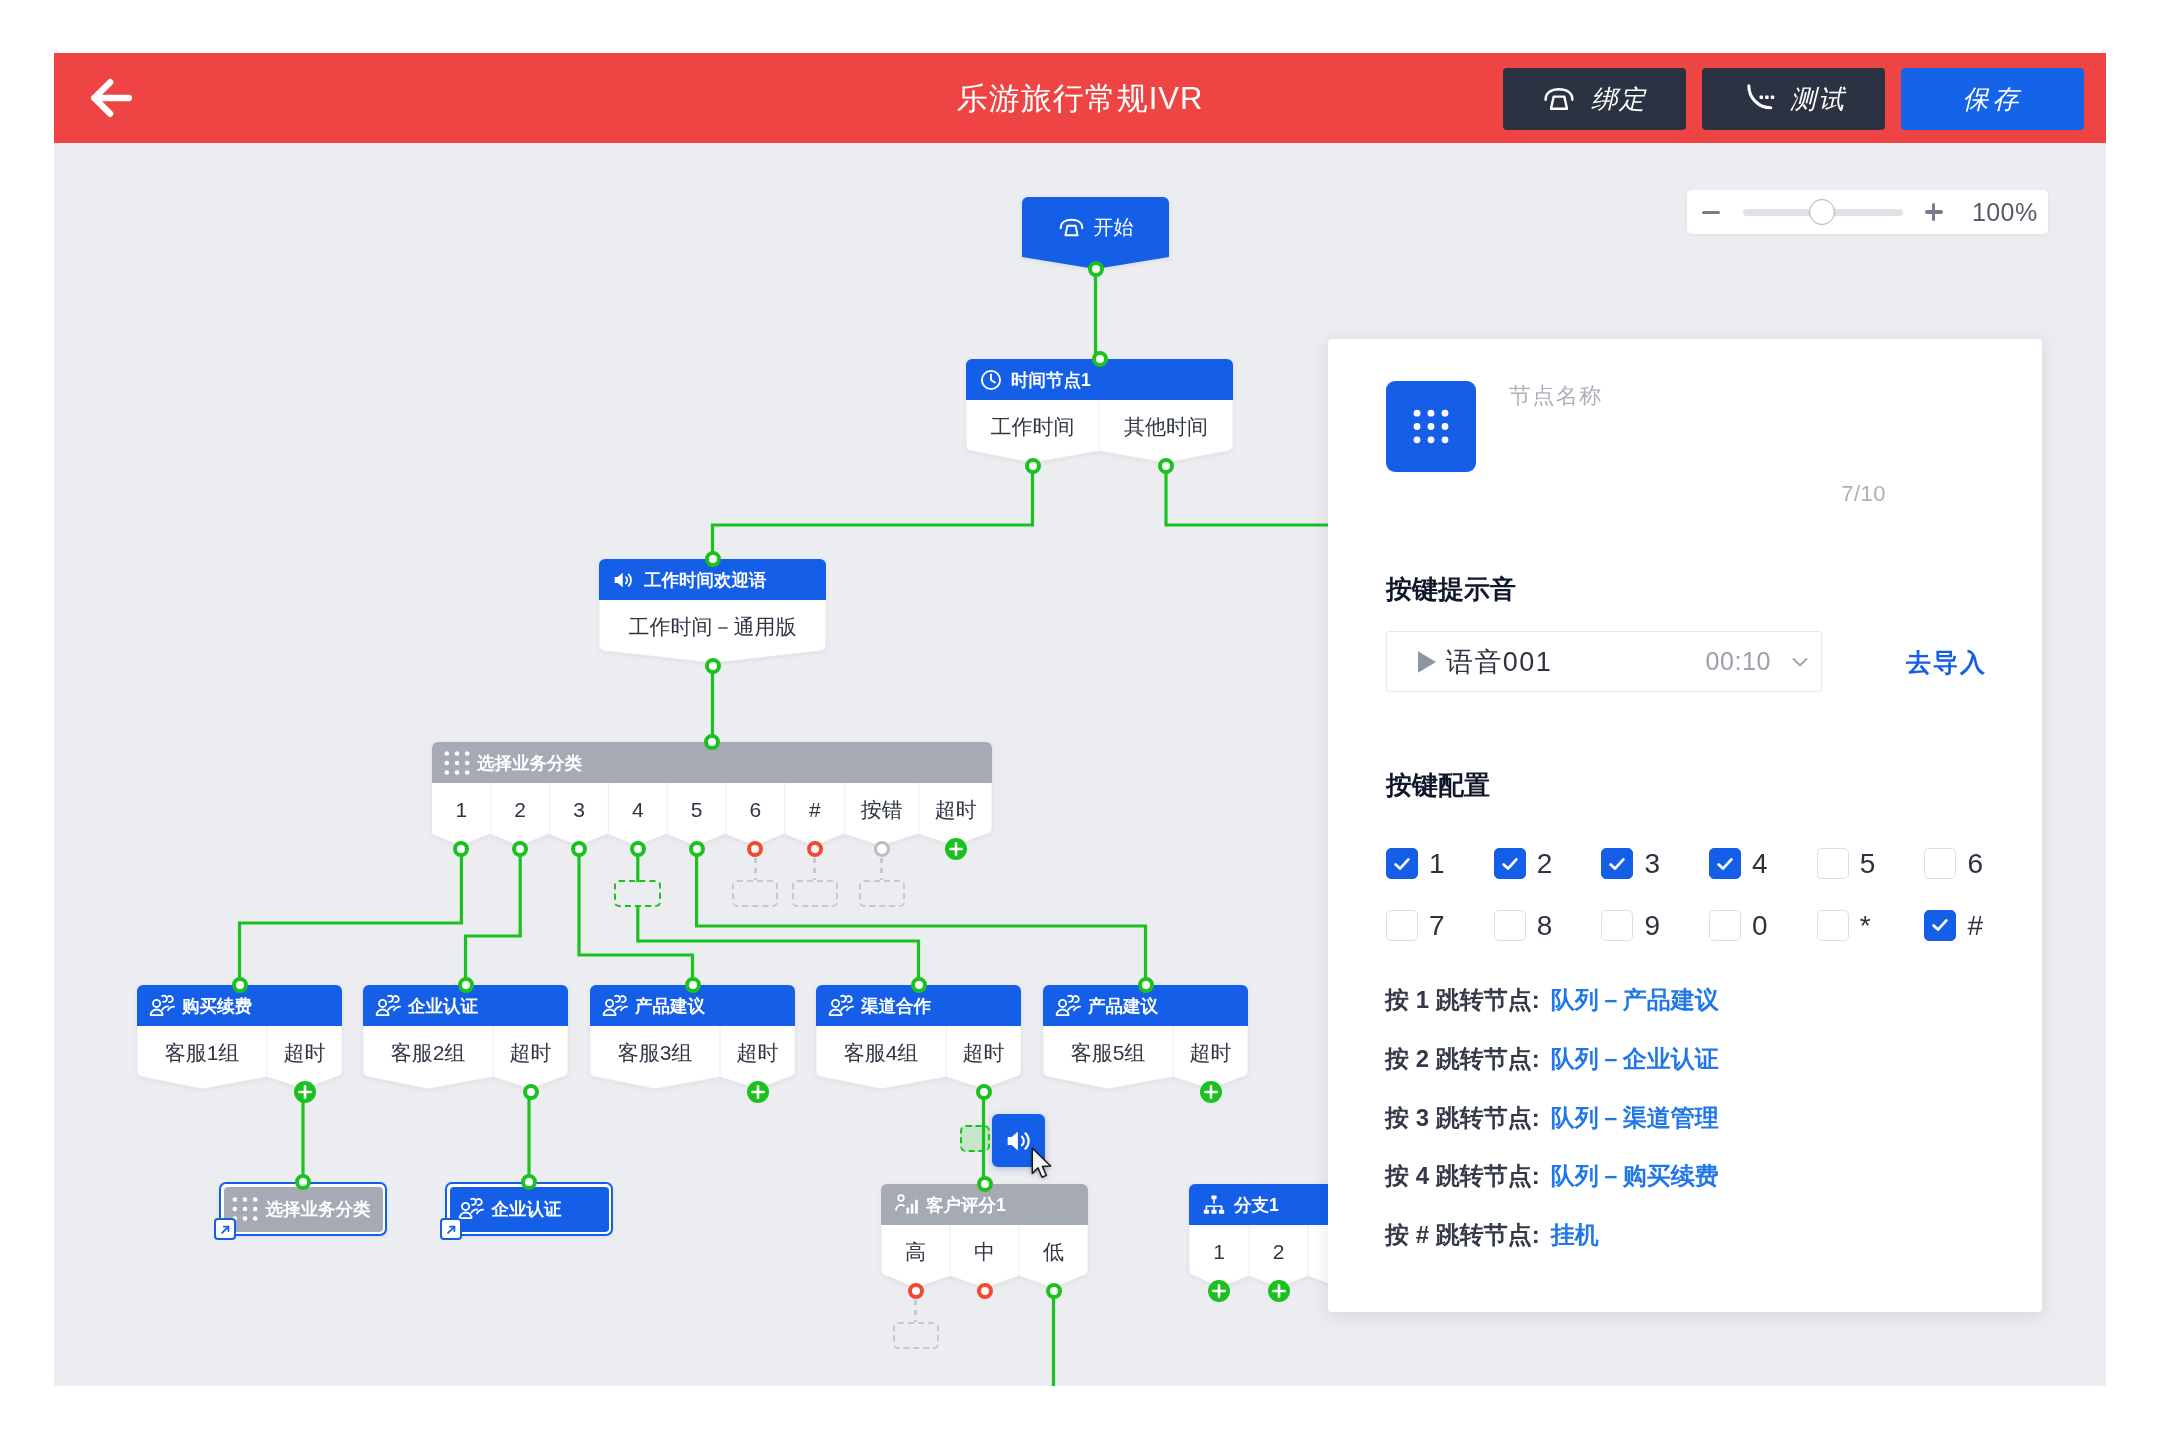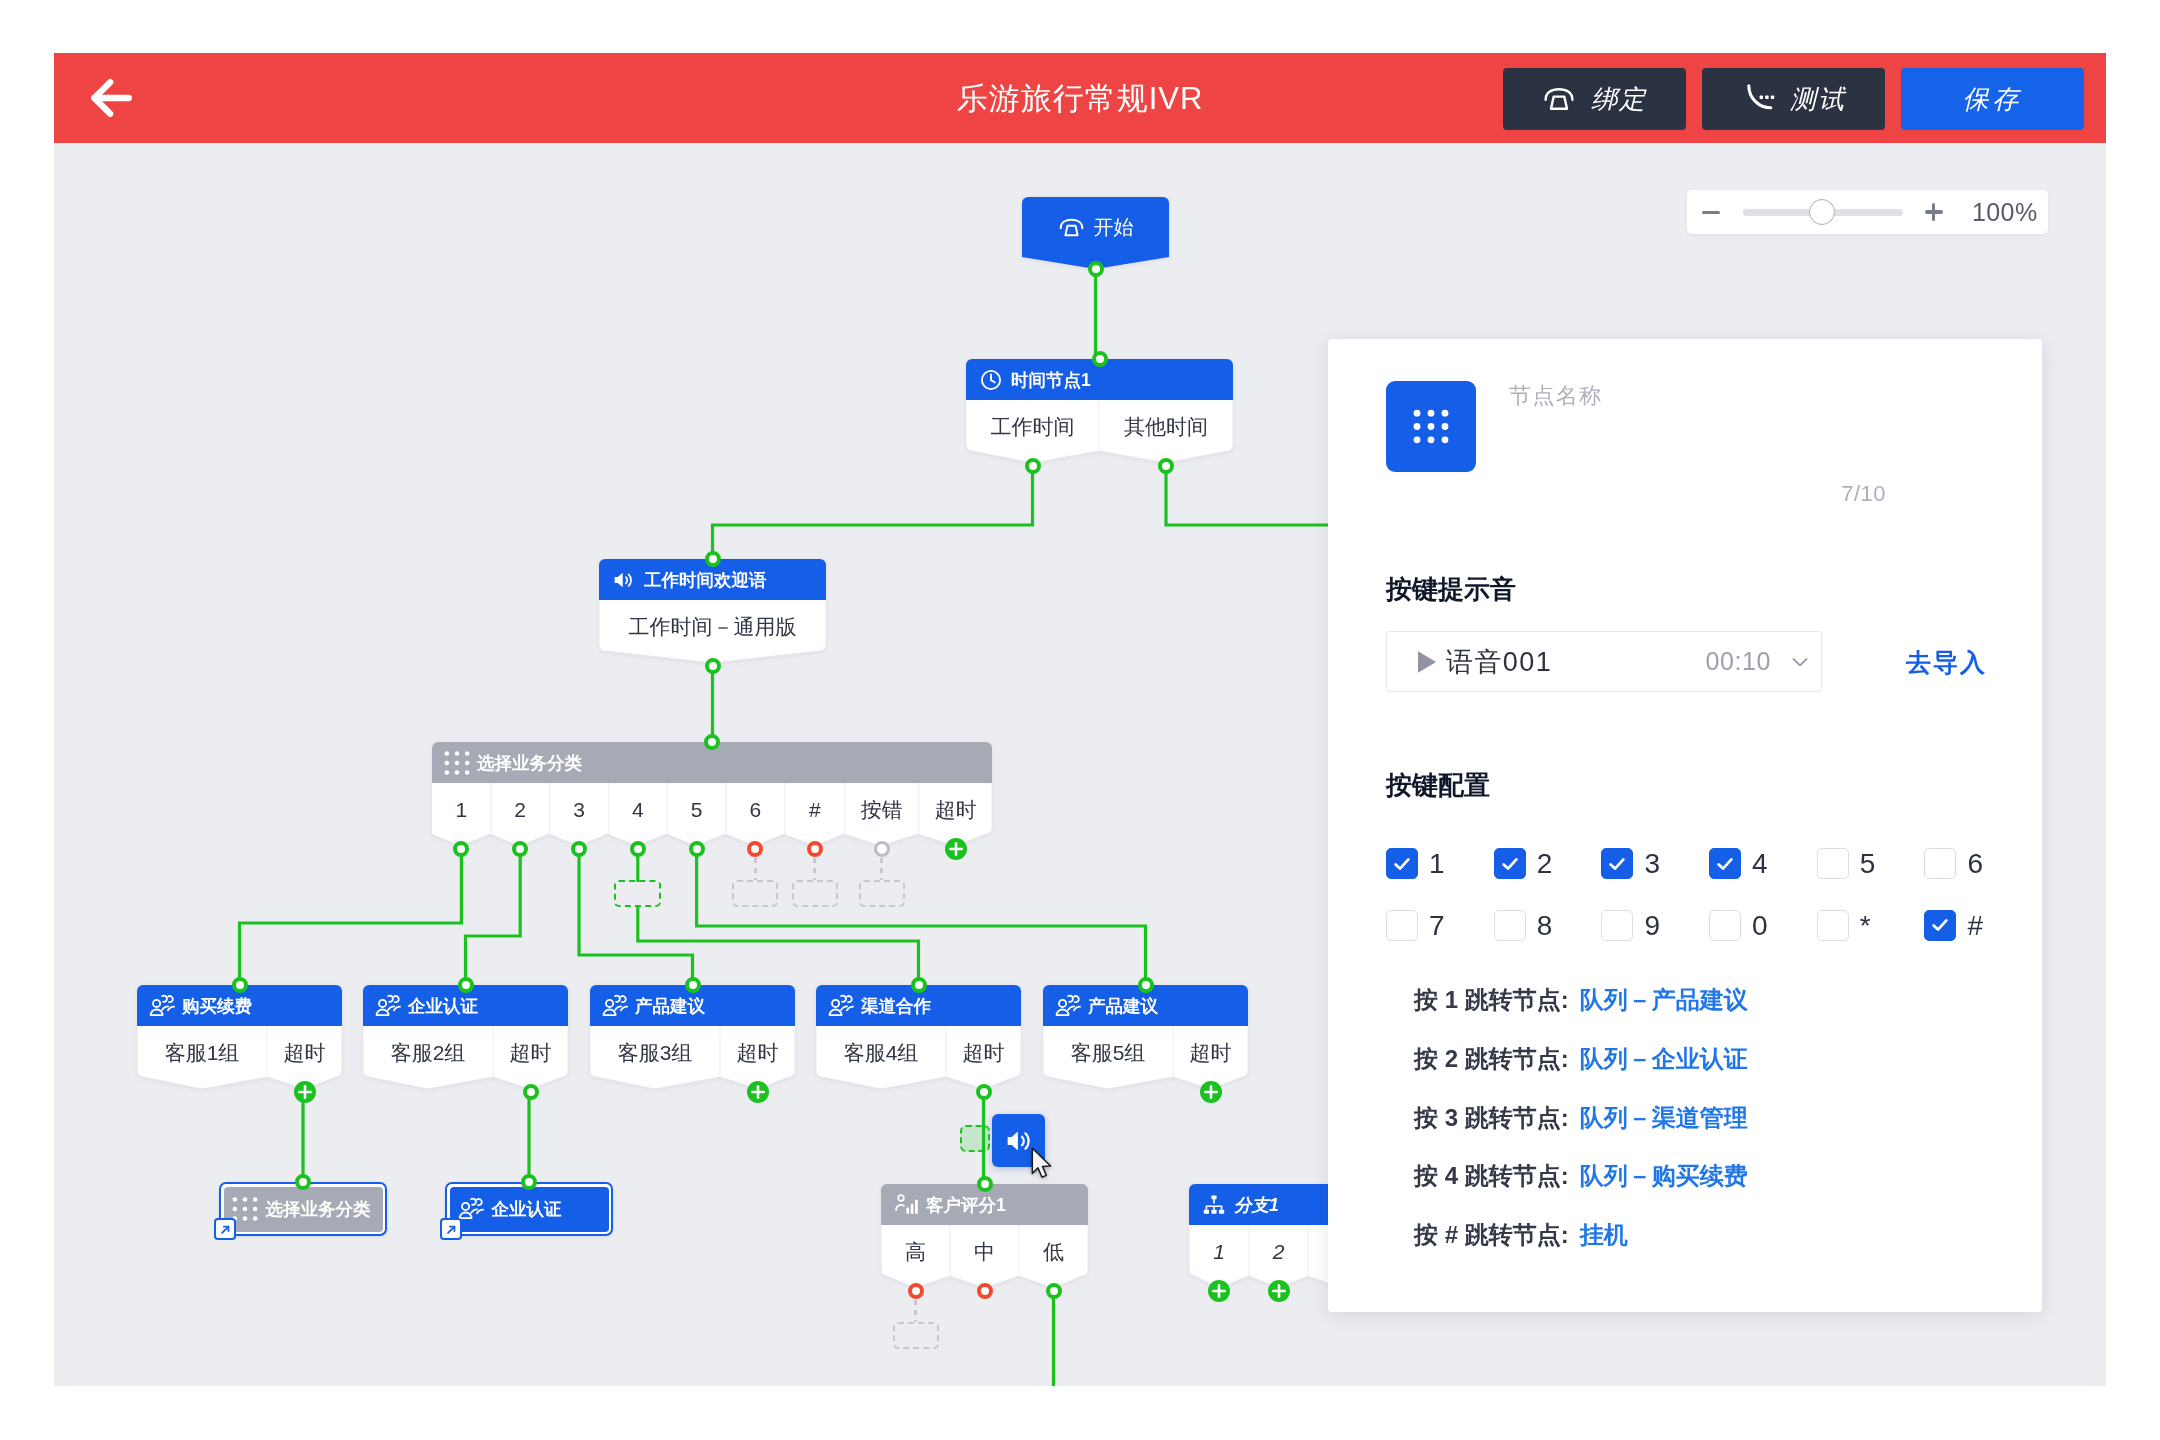--- a/index.html
+++ b/index.html
@@ -97,21 +97,21 @@
     font-weight:700;letter-spacing:2px;cursor:pointer;}
 
   .pn-keys{position:absolute;left:58px;top:509px;width:660px;}
   .key-row{display:flex;height:61.6px;align-items:flex-start;}
   .key-item{width:107.7px;display:flex;align-items:center;gap:11px;}
   .key-box{width:32px;height:31px;border-radius:5px;border:1.7px solid #dbdee4;background:#fff;
     display:flex;align-items:center;justify-content:center;cursor:pointer;flex:none;}
   .key-box.on{background:#155fe8;border-color:#155fe8;}
   .key-lbl{font-size:28px;color:#2c3240;line-height:31px;}
 
-  .pn-maps{position:absolute;left:57px;top:647px;margin-left:29px;}
+  .pn-maps{position:absolute;left:57px;top:647px;}
   .map-row{height:58.8px;display:flex;align-items:flex-start;font-size:24px;letter-spacing:0;line-height:27px;}
   .map-pre{color:#333947;font-weight:700;margin-right:11px;}
   .map-tgt{color:#2277e8;font-weight:700;cursor:pointer;}
 </style>
 </head>
 <body>
 
 <div id="app">
 
   <div class="topbar">
@@ -408,21 +408,21 @@
               <rect x="12.4" y="14.4" width="2.5" height="5.6" rx=".5" fill="#ffffff"></rect>
               <rect x="16.4" y="10.8" width="2.5" height="9.2" rx=".5" fill="#ffffff"></rect>
               <rect x="20.4" y="7.2" width="2.5" height="12.8" rx=".5" fill="#ffffff"></rect>
             </svg>
             <span>客户评分1</span>
           </div>
           <div class="nd-cell-abs" style="left:0.0px;width:69.0px"><span>高</span></div>
           <div class="nd-cell-abs" style="left:69.0px;width:69.0px"><span>中</span></div>
           <div class="nd-cell-abs" style="left:138.0px;width:69.0px"><span>低</span></div>
         </div>
-        <div class="node n-branch" style="left: 1135px; top: 1041px; width: 182px; font-style: italic;">
+        <div class="node n-branch" style="left: 1135px; top: 1041px; width: 182px;">
           <svg class="nd-shape" width="182" height="106" viewBox="0 0 182 106">
             <path d="M6 0 H176 A6 6 0 0 1 182 6 V86 A6 6 0 0 1 176 92 L150.5 104 L119.0 92 L89.5 104 L60.0 92 L30.0 104 L6 92 A6 6 0 0 1 0 86 V6 A6 6 0 0 1 6 0 Z" fill="#ffffff" stroke="#e6e8ec" stroke-width="1"></path>
             <path d="M6 0 H176 A6 6 0 0 1 182 6 V41 H0 V6 A6 6 0 0 1 6 0 Z" fill="#155fe8"></path>
             <line x1="60.0" y1="41" x2="60.0" y2="92" stroke="#ebedf0" stroke-width="1"></line>
             <line x1="119.0" y1="41" x2="119.0" y2="92" stroke="#ebedf0" stroke-width="1"></line>
           </svg>
           <div class="nd-head-abs">
             <svg width="26" height="26" viewBox="0 0 24 24" fill="none">
               <rect x="9.6" y="3.2" width="4.8" height="3.6" rx=".7" fill="#ffffff"></rect>
               <rect x="2.6" y="16.4" width="4.8" height="3.6" rx=".7" fill="#ffffff"></rect>

